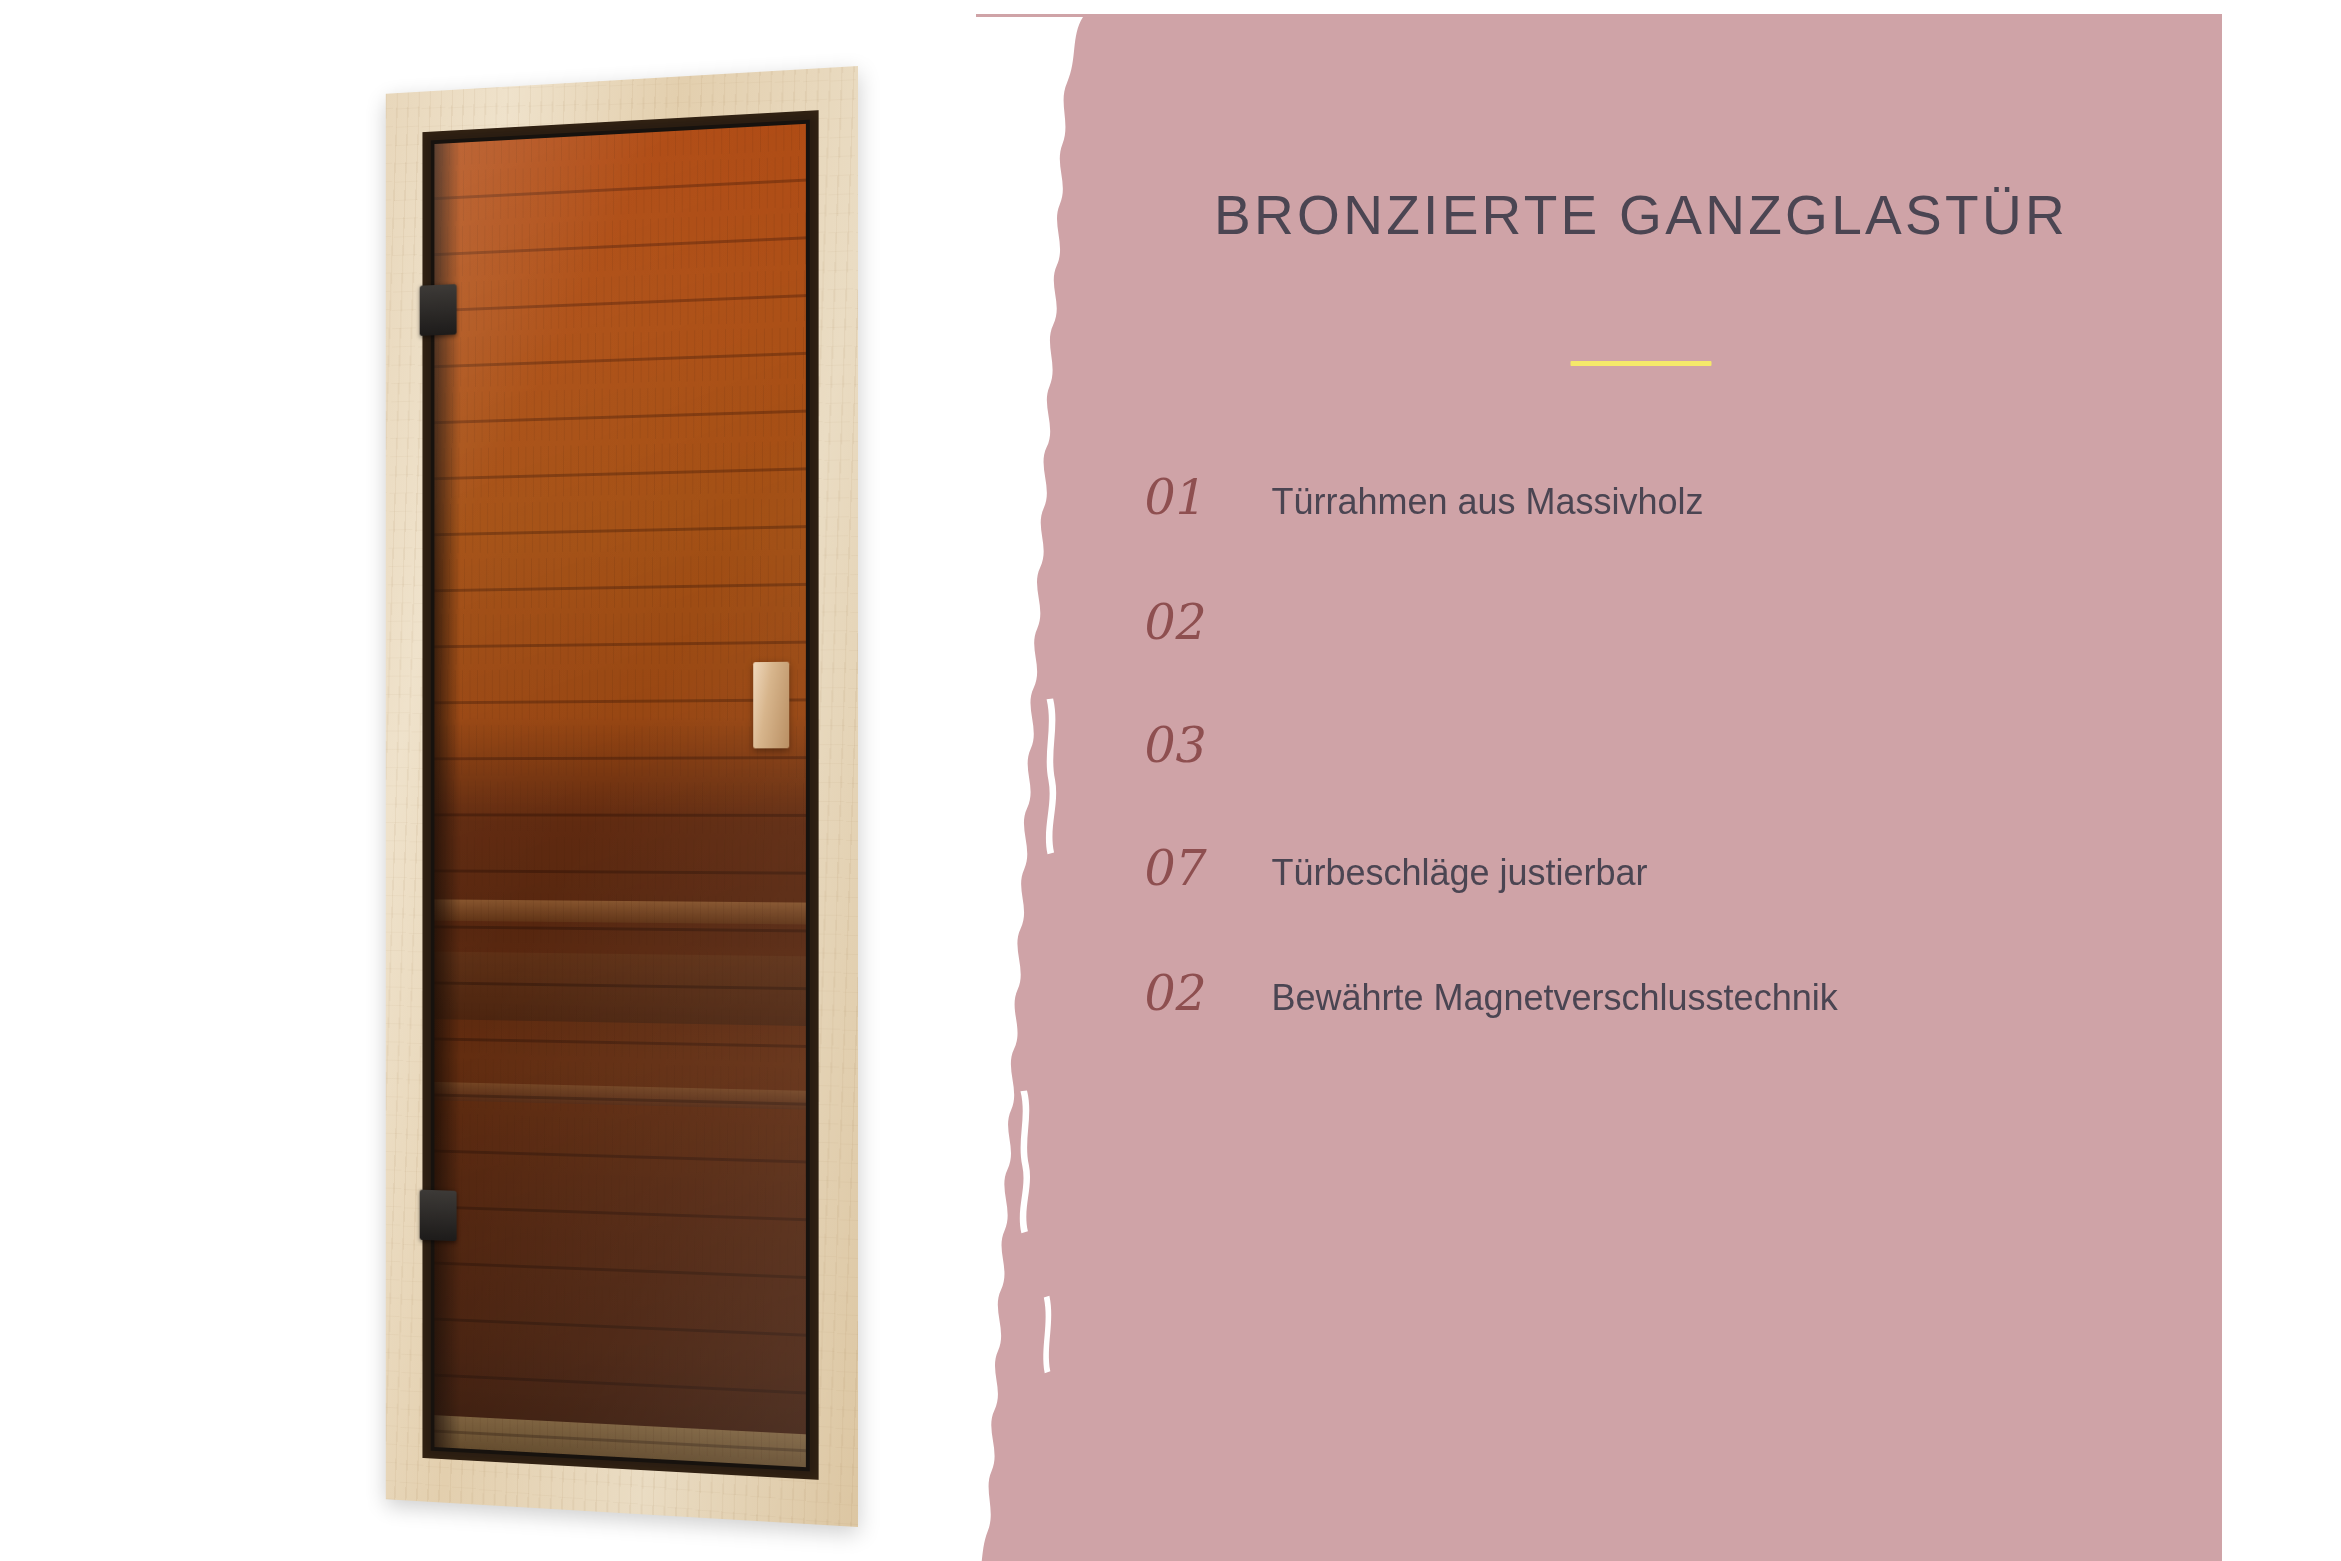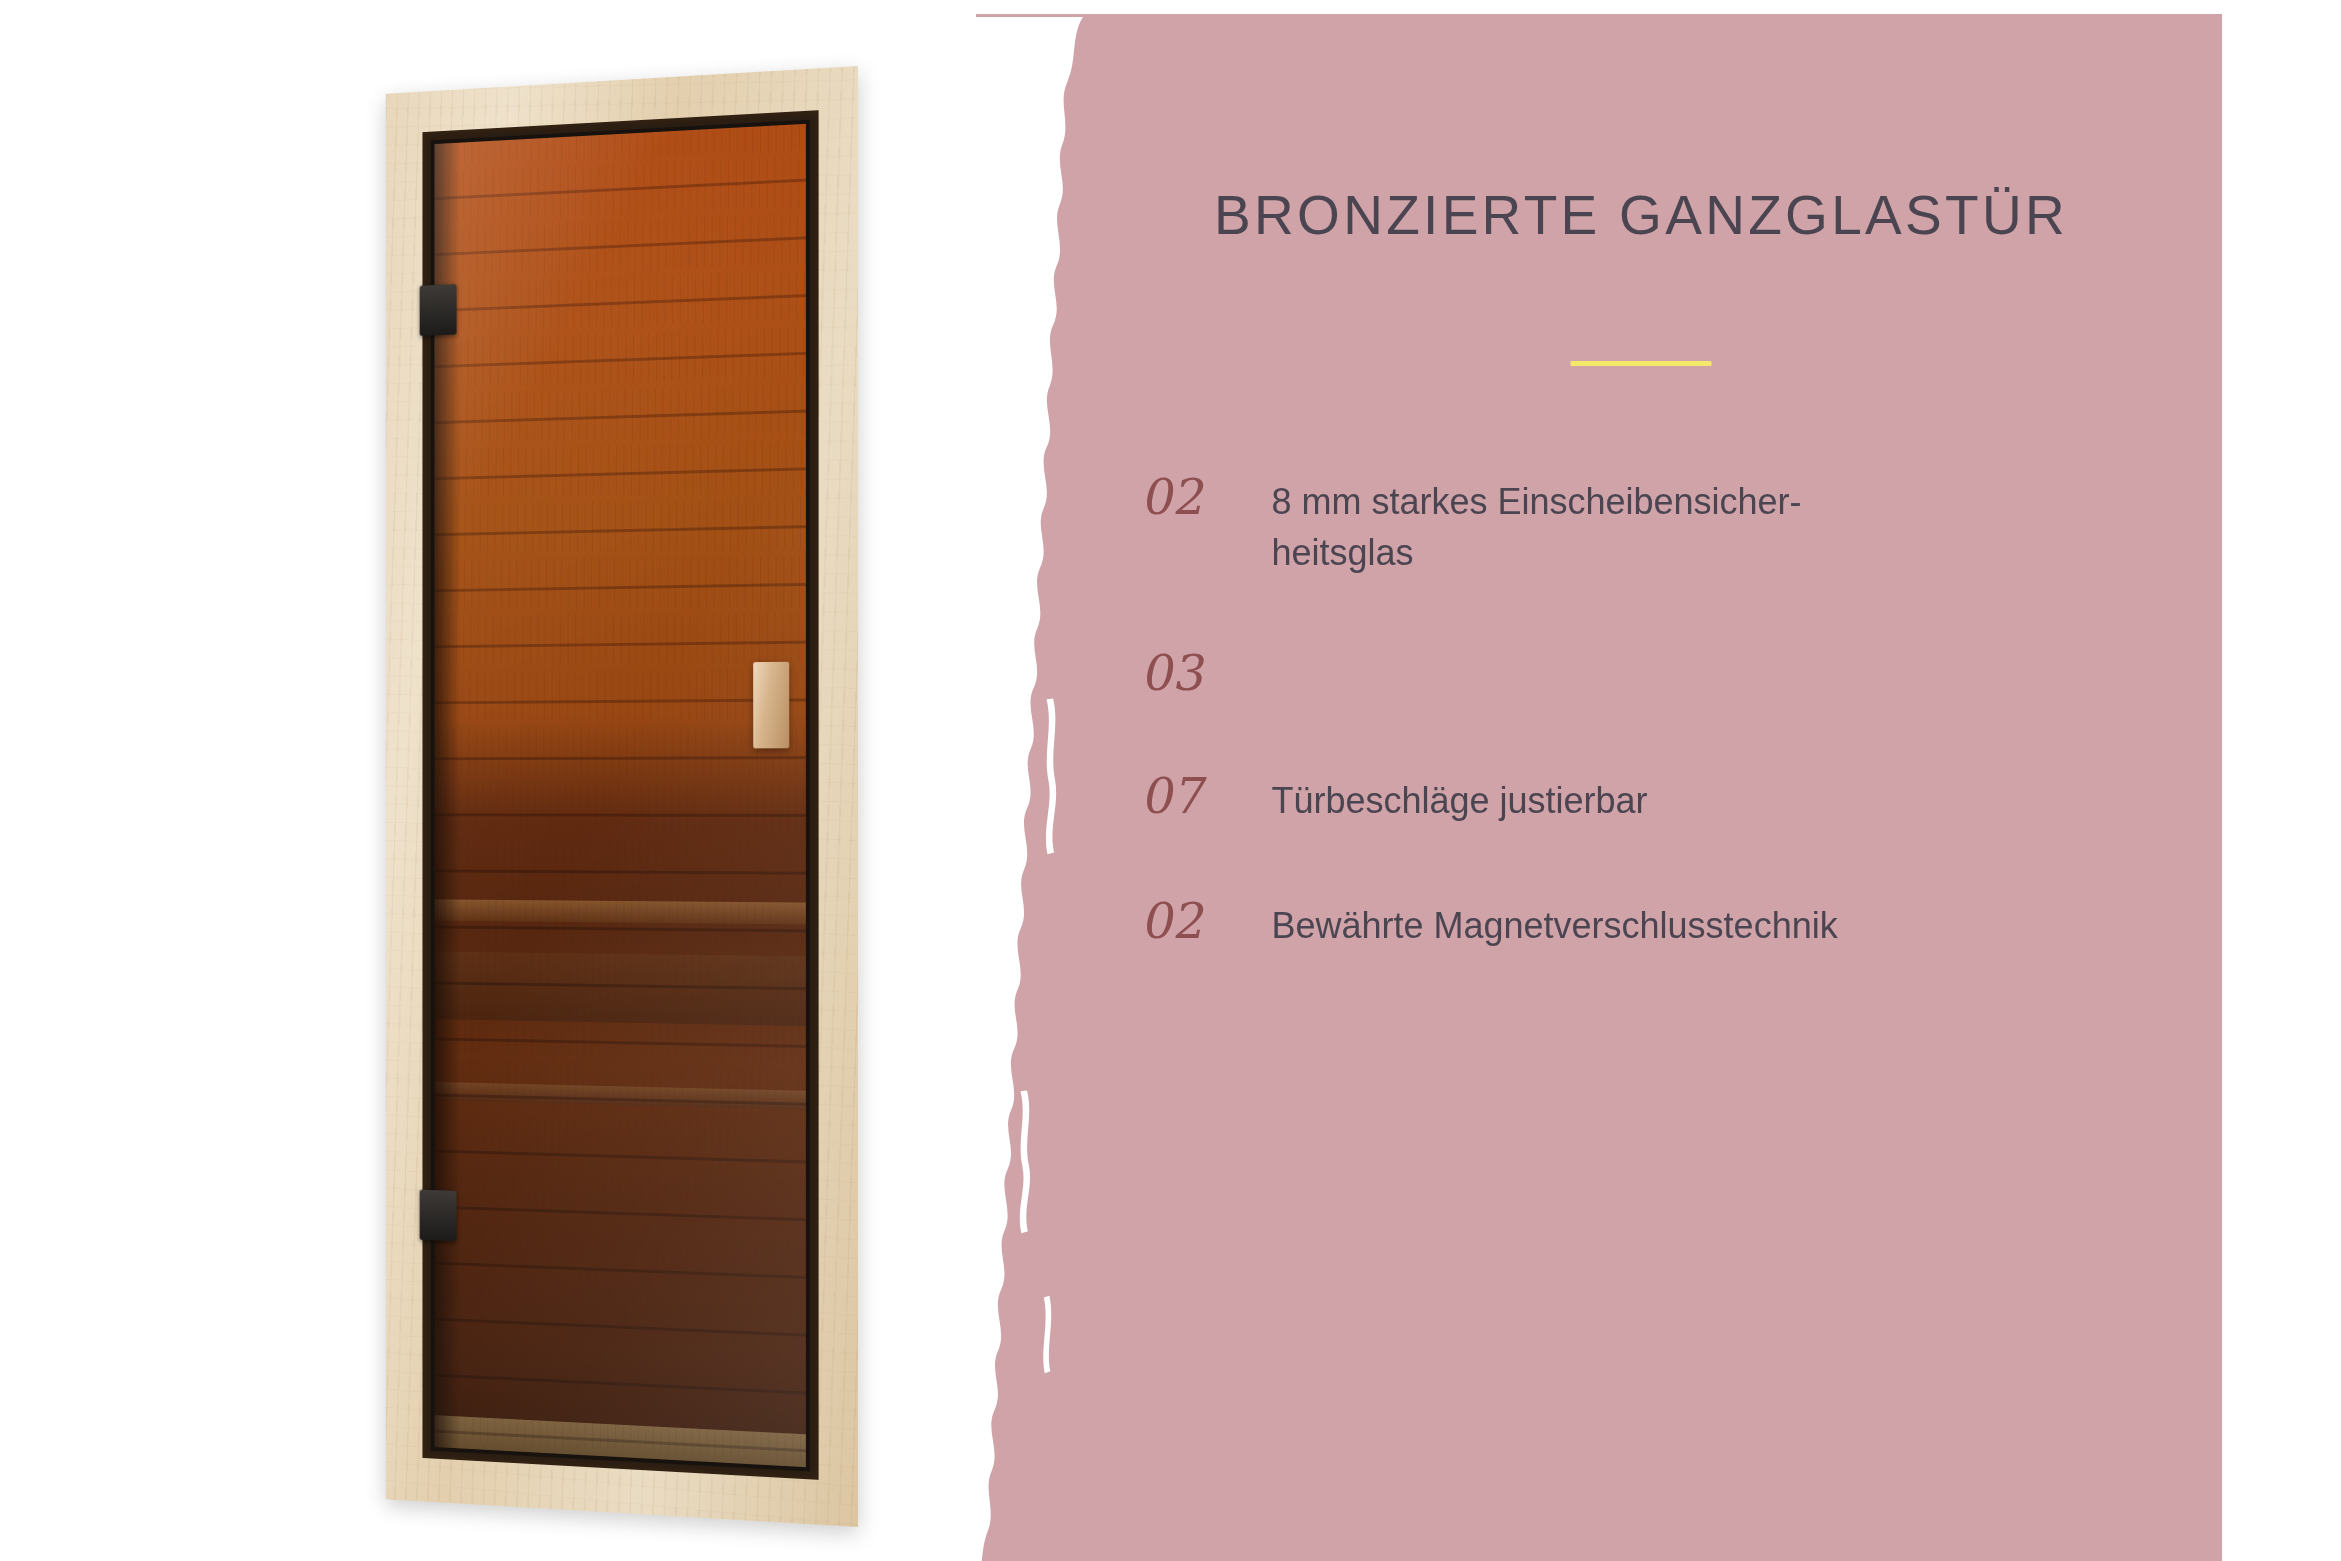--- a/index.html
+++ b/index.html
@@ -345,25 +345,27 @@
     </div>
 
     <div class="info-content">
 
       <div class="title">BRONZIERTE GANZGLASTÜR</div>
 
       <div class="divider"></div>
 
       <div class="feature-list">
 
+        <div class="feature">
+          <div class="feature-num">01</div>
+          <div class="feature-text">Türrahmen aus Massivholz</div>
+        </div>
 
         <div class="feature">
           <div class="feature-num">02</div>
-          <div class="feature-text">8 mm starkes Einscheibensicher-
-heitsglas</div>
         </div>
 
         <div class="feature">
           <div class="feature-num">03</div>
         </div>
 
         <div class="feature">
           <div class="feature-num">07</div>
           <div class="feature-text">Türbeschläge justierbar</div>
         </div>

